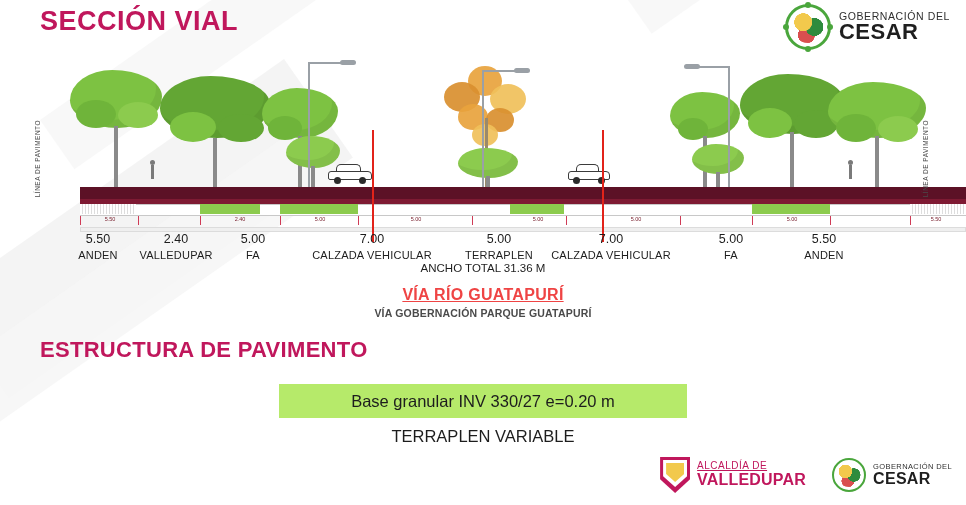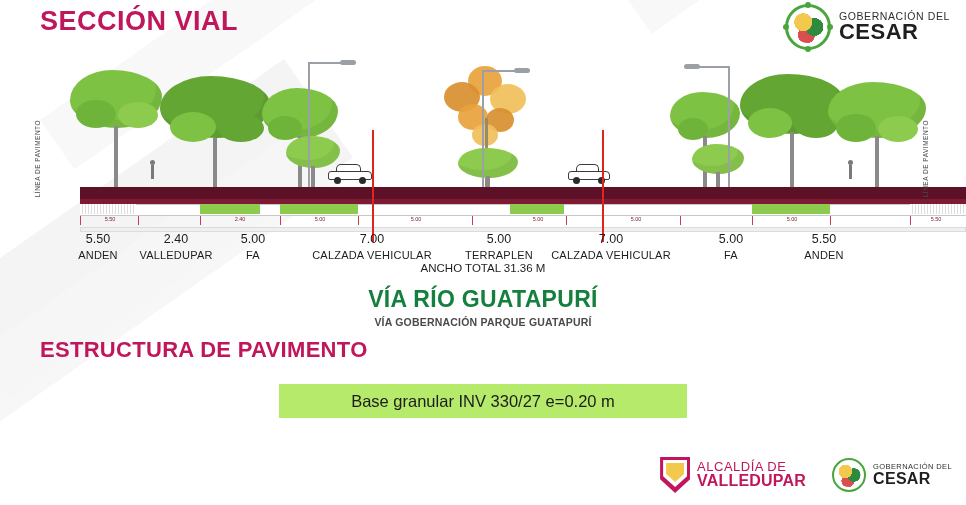--- a/index.html
+++ b/index.html
@@ -113,21 +113,21 @@
 
   
   .dims{position:absolute;left:0;top:232px;width:966px;height:50px;}
   .dim{position:absolute;text-align:center;transform:translateX(-50%);}
   .dim .v{font-size:12.5px;color:#1d1d1d;}
   .dim .n{font-size:11px;color:#1d1d1d;margin-top:3px;letter-spacing:.2px;}
   .total{position:absolute;left:0;top:262px;width:966px;text-align:center;font-size:11.5px;color:#1d1d1d;}
 
   
   .via{position:absolute;left:0;top:286px;width:966px;text-align:center;}
-  .via .t1{font-size:23px;font-weight:bold;color:#15803d;letter-spacing:.3px;}
+  .via .t1{font-size:16px;font-weight:bold;color:#ef4444;letter-spacing:.3px;text-decoration:underline;}
   .via .t2{font-size:10.5px;font-weight:bold;color:#4a4a4a;margin-top:3px;letter-spacing:.2px;}
 
   
   .estructura{position:absolute;left:40px;top:337px;font-size:22px;font-weight:bold;color:#c0175c;letter-spacing:.3px;}
 
   .layers{position:absolute;left:279px;top:382px;width:408px;}
   .layer{height:34px;display:flex;align-items:center;justify-content:center;font-size:16.5px;color:#1d1d1d;}
   .layer.concreto{background:#d4d4d4;}
   .layer.granular{background:#b6ea6a;border-top:2px solid #ffffff;}
   .terraplen{margin-top:9px;text-align:center;font-size:16.5px;color:#1d1d1d;}
@@ -142,21 +142,21 @@
   }
   .alc-shield .s2{
     position:absolute;left:3px;top:3px;right:3px;bottom:6px;background:#ffffff;
     clip-path:polygon(0 0,100% 0,100% 60%,50% 100%,0 60%);
   }
   .alc-shield .s3{
     position:absolute;left:6px;top:6px;right:6px;bottom:11px;background:#f2c94c;
     clip-path:polygon(0 0,100% 0,100% 58%,50% 100%,0 58%);
   }
   .alc-text{line-height:1.05;}
-  .alc-text .l1{font-size:13px;color:#c0175c;letter-spacing:.5px;}
+  .alc-text .l1{font-size:10px;color:#c0175c;letter-spacing:.5px;text-decoration:underline;}
   .alc-text .l2{font-size:16px;font-weight:bold;color:#c0175c;letter-spacing:.2px;}
   .gob2{display:flex;align-items:center;gap:7px;}
   .gob2 .seal{width:34px;height:34px;position:relative;}
   .gob2 .seal .ring{position:absolute;inset:0;border-radius:50%;border:2.5px solid #4aa63c;}
   .gob2 .seal .ring2{
     position:absolute;inset:5px;border-radius:50%;
     background:
       radial-gradient(circle at 35% 35%, #f2c94c 0 30%, transparent 31%),
       radial-gradient(circle at 70% 50%, #2e8b3d 0 32%, transparent 33%),
       radial-gradient(circle at 45% 75%, #d94f4f 0 28%, transparent 29%),
@@ -382,20 +382,21 @@
 
 <div class="via">
   <div class="t1">VÍA RÍO GUATAPURÍ</div>
   <div class="t2">VÍA GOBERNACIÓN PARQUE GUATAPURÍ</div>
 </div>
 
 <div class="estructura">ESTRUCTURA DE PAVIMENTO</div>
 
 <div class="layers">
   <div class="layer granular">Base granular INV 330/27 e=0.20 m</div>
+  <div class="terraplen">TERRAPLEN VARIABLE</div>
 </div>
 
 <div class="footer-logos">
   <div class="alc">
     <div class="alc-shield">
       <div class="s"></div>
         <div class="s2"></div>
         <div class="s3"></div>
     </div>
     <div class="alc-text">

